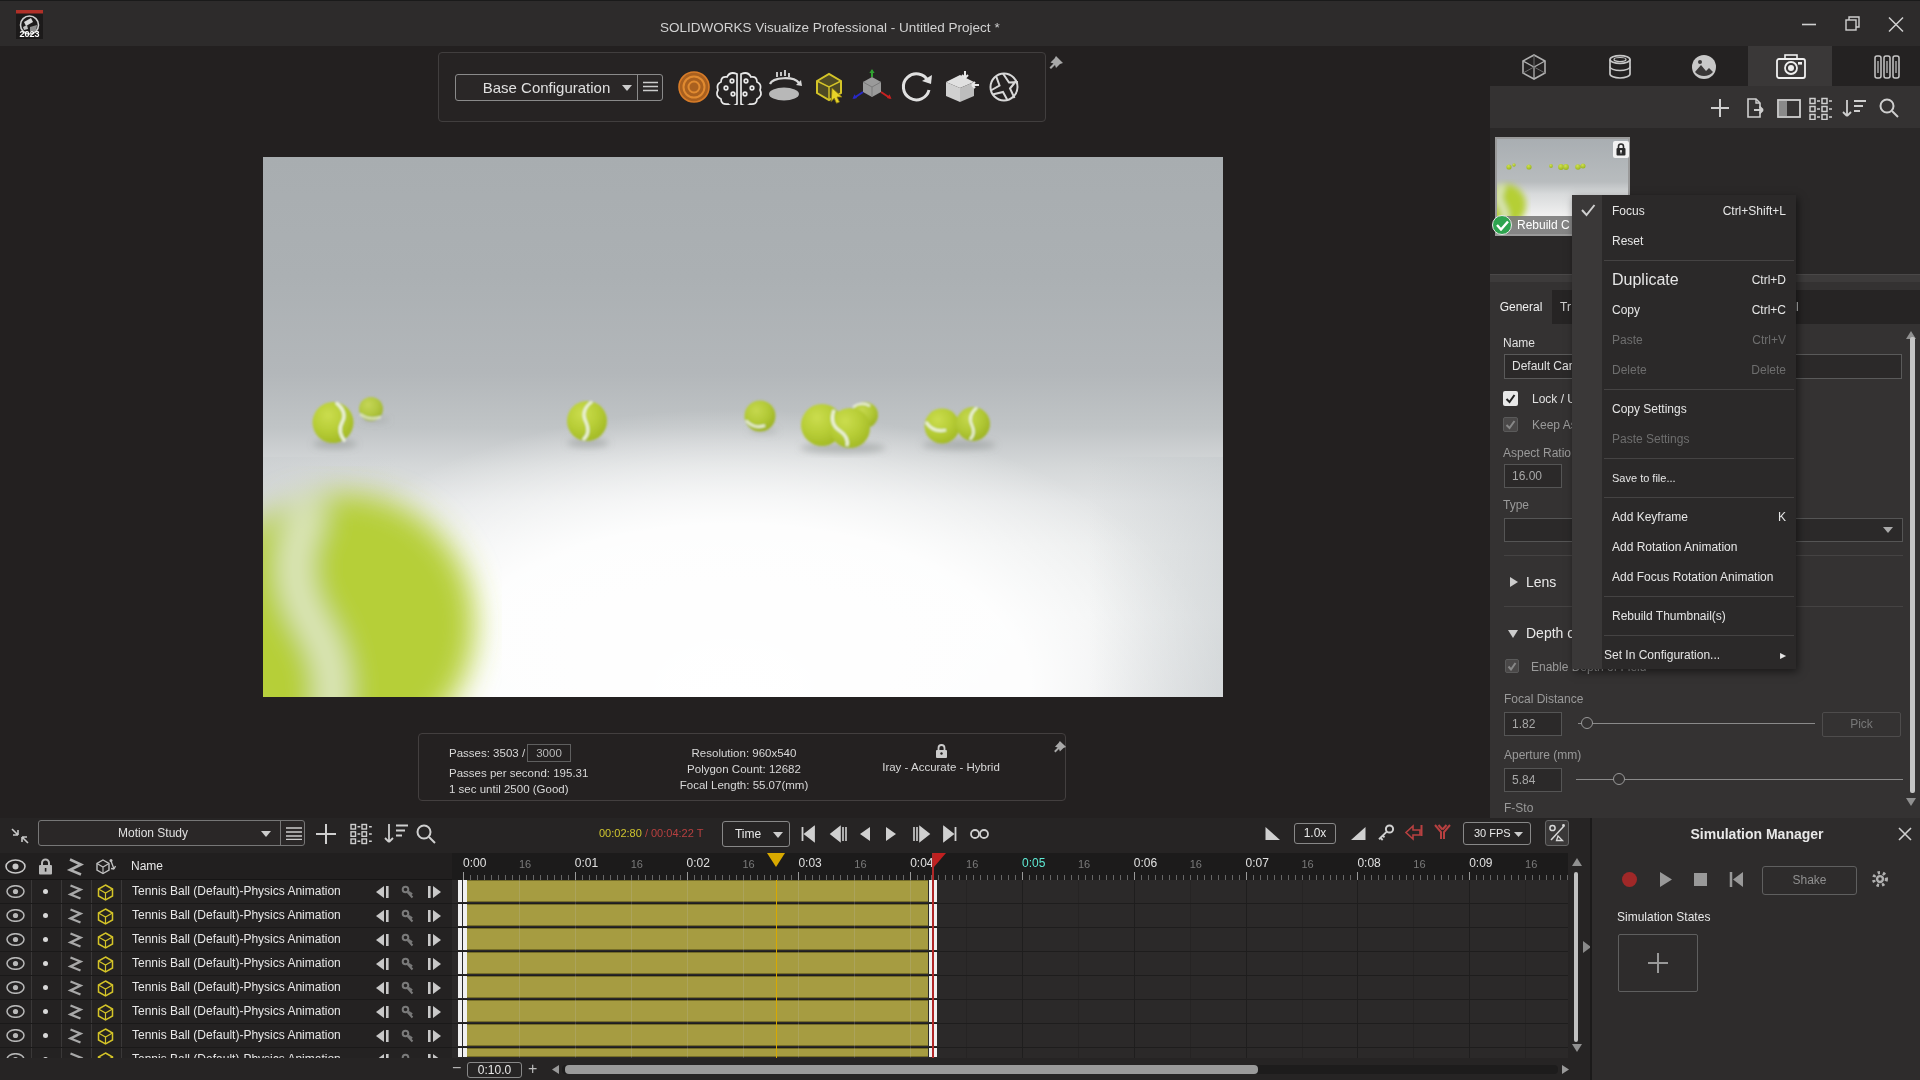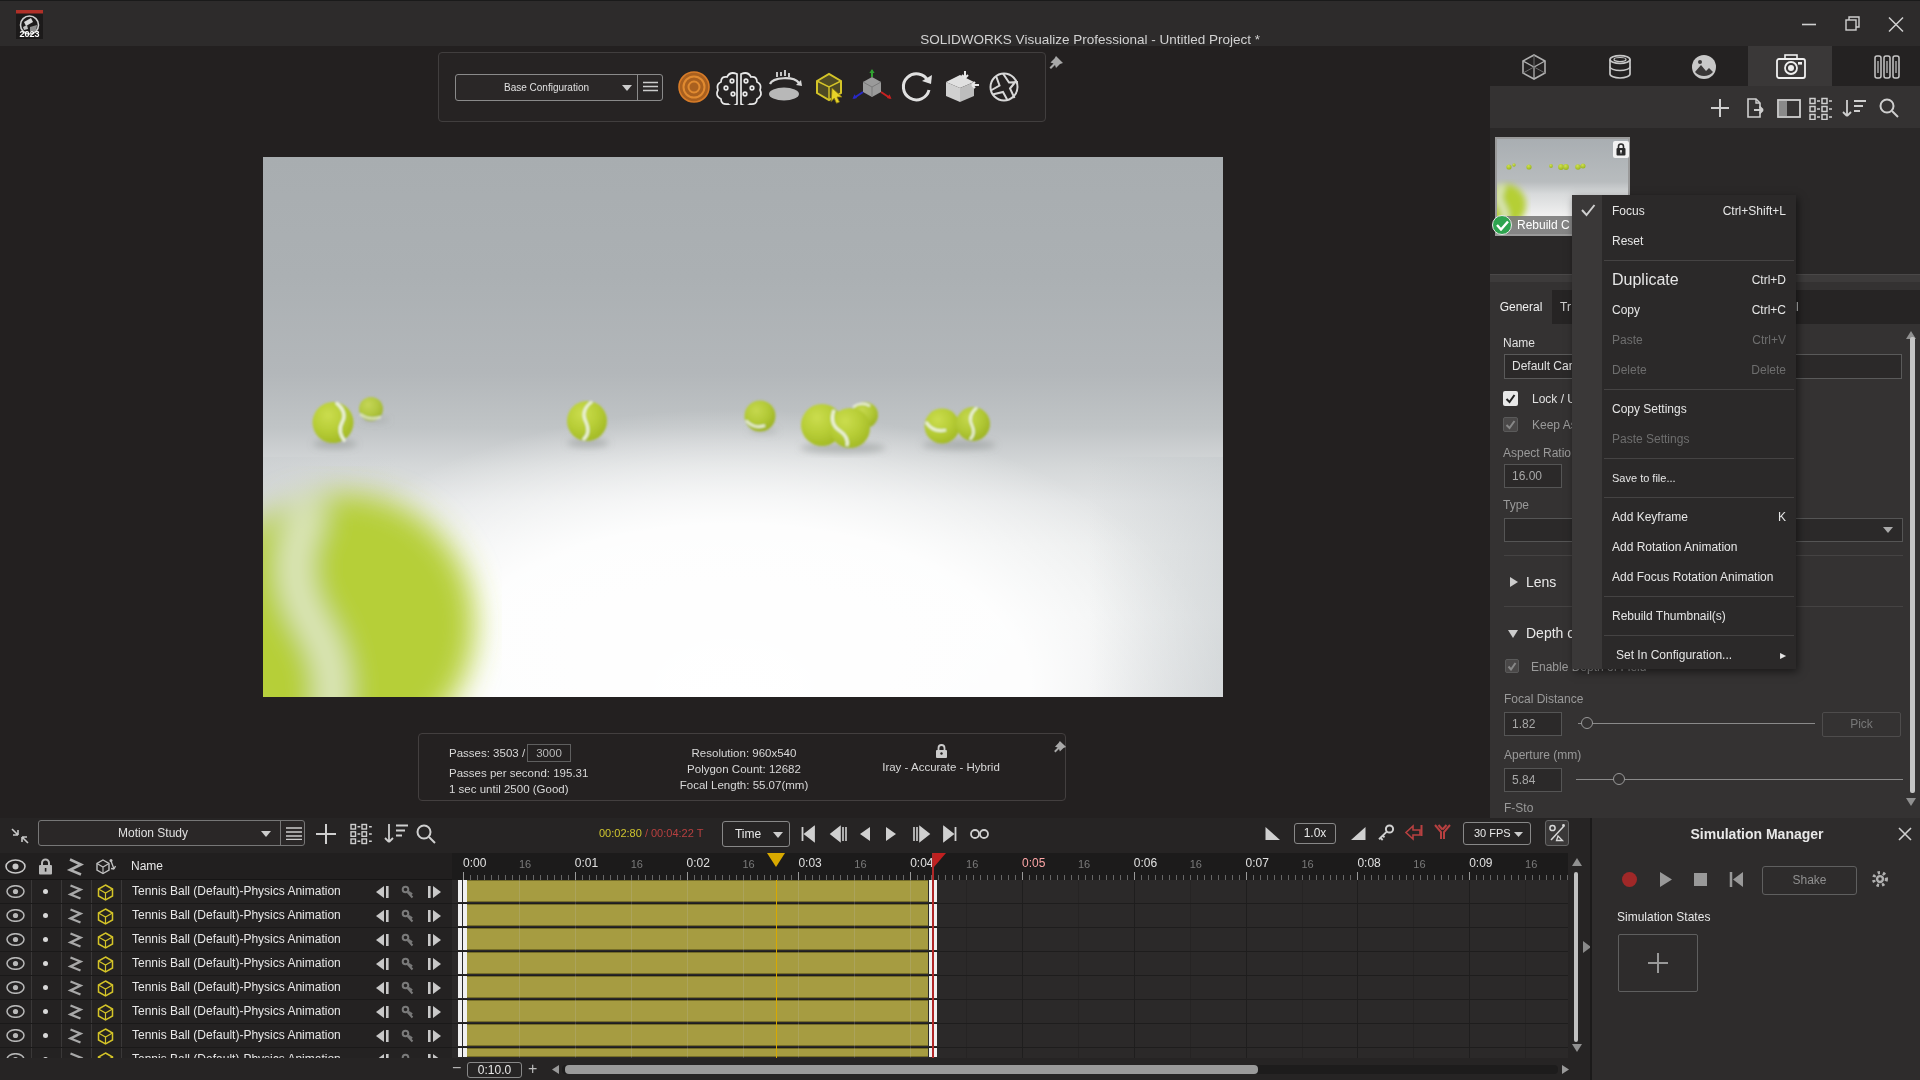--- a/index.html
+++ b/index.html
@@ -16,21 +16,21 @@
 <div class="abs" id="titlebar" style="left:0;top:0;width:1920px;height:46px;background:#2d2b2b;border-top:1px solid #1a1a1a;">
   <svg class="abs" style="left:16px;top:9px;" width="27" height="29" viewBox="0 0 27 29">
     <rect x="0" y="0" width="27" height="29" fill="#1c1a1a"></rect>
     <rect x="0" y="0" width="27" height="3.5" fill="#b03028"></rect>
     <circle cx="13.5" cy="15" r="9" fill="none" stroke="#cfcfcf" stroke-width="1.6"></circle>
     <path d="M8 12 L15 8 L17 12 L10 16 Z" fill="#d8d8d8"></path>
     <path d="M7 17 L11 15 L12 19 L8 20 Z" fill="#c0c0c0"></path>
     <path d="M14 17 L21 15 L20 21 L14 21 Z" fill="#8a8a8a"></path>
     <text x="13.5" y="27" font-size="9" font-weight="bold" fill="#ffffff" text-anchor="middle" font-family="Liberation Sans">2023</text>
   </svg>
-  <div class="abs" style="left:660px;top:16px;width:600px;height:46px;line-height:46px;text-align:right;color:#d2d2d2;font-size:13.5px;">SOLIDWORKS Visualize Professional - Untitled Project *</div>
+  <div class="abs" style="left:660px;top:4px;width:600px;height:46px;line-height:46px;text-align:left;color:#d2d2d2;font-size:13.5px;">SOLIDWORKS Visualize Professional - Untitled Project *</div>
   <svg class="abs" style="left:1795px;top:8px;" width="115" height="30" viewBox="0 0 115 30">
     <line x1="7" y1="15.5" x2="21" y2="15.5" stroke="#d0d0d0" stroke-width="1.6"></line>
     <rect x="51" y="11" width="10" height="10" fill="none" stroke="#d0d0d0" stroke-width="1.4"></rect>
     <path d="M54 11 v-3 h10 v10 h-3" fill="none" stroke="#d0d0d0" stroke-width="1.4"></path>
     <path d="M94 8.5 L108 22.5 M108 8.5 L94 22.5" stroke="#d0d0d0" stroke-width="1.5"></path>
   </svg>
 </div>
 
 <div class="abs" id="viewport" style="left:263px;top:157px;width:960px;height:540px;overflow:hidden;background:linear-gradient(#a8adb0 0%, #abb0b3 22%, #b3b7ba 40%, #c0c4c6 50%, #d4d7d8 57%, #e2e4e5 64%, #e9ebeb 72%, #eceeee 85%, #e4e6e7 100%);">
   <div class="abs" style="left:-40px;top:240px;width:1040px;height:300px;background:radial-gradient(ellipse 620px 360px at 49% 100%, rgba(255,255,255,1) 0%, rgba(255,255,255,0.92) 48%, rgba(255,255,255,0) 80%);"></div>
@@ -86,21 +86,21 @@
     </g>
     <g filter="url(#blurBig)">
       <circle cx="80" cy="468" r="132" fill="#b6cf38"></circle>
       <path d="M52 350 q-40 58 -2 118 q33 52 12 110" stroke="#e9eed8" stroke-width="24" fill="none"></path>
     </g>
   </svg>
 </div>
 
 <div class="abs" id="toolpanel" style="left:438px;top:52px;width:608px;height:70px;background:#262323;border:1px solid #413e3e;border-radius:4px;"></div>
 <div class="abs" style="left:455px;top:74px;width:208px;height:27px;border:1px solid #8a8a8a;border-radius:3px;background:#2a2727;">
-  <div class="abs" style="left:0;top:0;width:181px;height:25px;line-height:25px;text-align:center;color:#e0e0e0;font-size:10px;">Base Configuration</div>
+  <div class="abs" style="left:0;top:0;width:181px;height:25px;line-height:25px;text-align:center;color:#e0e0e0;font-size:15px;">Base Configuration</div>
   <svg class="abs" style="left:166px;top:10px;" width="10" height="6">
         <path d="M0 0 L10 0 L5 6 Z" fill="#cccccc"></path>
       </svg>
   <div class="abs" style="left:181px;top:0;width:1px;height:25px;background:#8a8a8a;"></div>
   <svg class="abs" style="left:187px;top:6px;" width="15" height="13">
         <path d="M0 1.5 H15 M0 5.5 H15 M0 9.5 H15" stroke="#cccccc" stroke-width="1.6"></path>
       </svg>
 </div>
 <svg class="abs" style="left:676px;top:69px;" width="380" height="36" viewBox="0 0 380 36">
 
@@ -370,21 +370,21 @@
       <div class="abs" style="left:32px;top:263px;width:190px;height:1px;background:#454343;"></div>
       <div class="abs" style="left:40px;top:268px;height:30px;line-height:30px;color:#e6e6e6;font-size:11px;">Save to file...</div>
       <div class="abs" style="left:32px;top:302px;width:190px;height:1px;background:#454343;"></div>
       <div class="abs" style="left:40px;top:307px;height:30px;line-height:30px;color:#e6e6e6;font-size:12px;">Add Keyframe</div>
       <div class="abs" style="right:10px;top:307px;height:30px;line-height:30px;color:#e6e6e6;font-size:12px;">K</div>
       <div class="abs" style="left:40px;top:337px;height:30px;line-height:30px;color:#e6e6e6;font-size:12px;">Add Rotation Animation</div>
       <div class="abs" style="left:40px;top:367px;height:30px;line-height:30px;color:#e6e6e6;font-size:12px;">Add Focus Rotation Animation</div>
       <div class="abs" style="left:32px;top:401px;width:190px;height:1px;background:#454343;"></div>
       <div class="abs" style="left:40px;top:406px;height:30px;line-height:30px;color:#e6e6e6;font-size:12px;">Rebuild Thumbnail(s)</div>
       <div class="abs" style="left:32px;top:440px;width:190px;height:1px;background:#454343;"></div>
-      <div class="abs" style="left:44px;top:445px;height:30px;line-height:30px;color:#e6e6e6;font-size:12px;">Set In Configuration...</div>
+      <div class="abs" style="left:32px;top:445px;height:30px;line-height:30px;color:#e6e6e6;font-size:12px;">Set In Configuration...</div>
       <div class="abs" style="right:10px;top:445px;height:30px;line-height:30px;color:#e6e6e6;font-size:12px;">▸</div>
     </div>
 
 <div class="abs" id="timeline" style="left:0;top:818px;width:1590px;height:262px;background:#262424;">
 
   <svg class="abs" style="left:10px;top:9px;" width="20" height="18" viewBox="0 0 20 18">
     <path d="M2 2 l6 6 M8 8 v-5 M8 8 h-5" stroke="#c8c8c8" stroke-width="1.6" fill="none"></path>
     <path d="M18 16 l-6 -6 M12 10 v5 M12 10 h5" stroke="#c8c8c8" stroke-width="1.6" fill="none"></path>
   </svg>
   <div class="abs" style="left:38px;top:2px;width:267px;height:26px;border:1px solid #777;border-radius:3px;background:#2a2727;">
@@ -869,21 +869,21 @@
         <div class="abs" style="left:500.1px;top:22px;width:1px;height:5px;background:#666;"></div>
         <div class="abs" style="left:507.1px;top:22px;width:1px;height:5px;background:#666;"></div>
         <div class="abs" style="left:514.1px;top:22px;width:1px;height:5px;background:#666;"></div>
         <div class="abs" style="left:521.1px;top:22px;width:1px;height:5px;background:#666;"></div>
         <div class="abs" style="left:528.1px;top:22px;width:1px;height:5px;background:#666;"></div>
         <div class="abs" style="left:535.1px;top:22px;width:1px;height:5px;background:#666;"></div>
         <div class="abs" style="left:542.0px;top:22px;width:1px;height:5px;background:#666;"></div>
         <div class="abs" style="left:549.0px;top:22px;width:1px;height:5px;background:#666;"></div>
         <div class="abs" style="left:556.0px;top:22px;width:1px;height:5px;background:#666;"></div>
         <div class="abs" style="left:563.0px;top:22px;width:1px;height:5px;background:#666;"></div>
-        <div class="abs" style="left:570.0px;top:3px;color:#fca5a5;font-size:12px;">0:05</div>
+        <div class="abs" style="left:570.0px;top:3px;color:#5eead4;font-size:12px;">0:05</div>
         <div class="abs" style="left:625.9px;top:5px;color:#7a7a7a;font-size:11px;">16</div>
         <div class="abs" style="left:570.0px;top:19px;width:1px;height:8px;background:#999;"></div>
         <div class="abs" style="left:577.0px;top:22px;width:1px;height:5px;background:#666;"></div>
         <div class="abs" style="left:584.0px;top:22px;width:1px;height:5px;background:#666;"></div>
         <div class="abs" style="left:591.0px;top:22px;width:1px;height:5px;background:#666;"></div>
         <div class="abs" style="left:598.0px;top:22px;width:1px;height:5px;background:#666;"></div>
         <div class="abs" style="left:604.9px;top:22px;width:1px;height:5px;background:#666;"></div>
         <div class="abs" style="left:611.9px;top:22px;width:1px;height:5px;background:#666;"></div>
         <div class="abs" style="left:618.9px;top:22px;width:1px;height:5px;background:#666;"></div>
         <div class="abs" style="left:625.9px;top:22px;width:1px;height:5px;background:#666;"></div>

